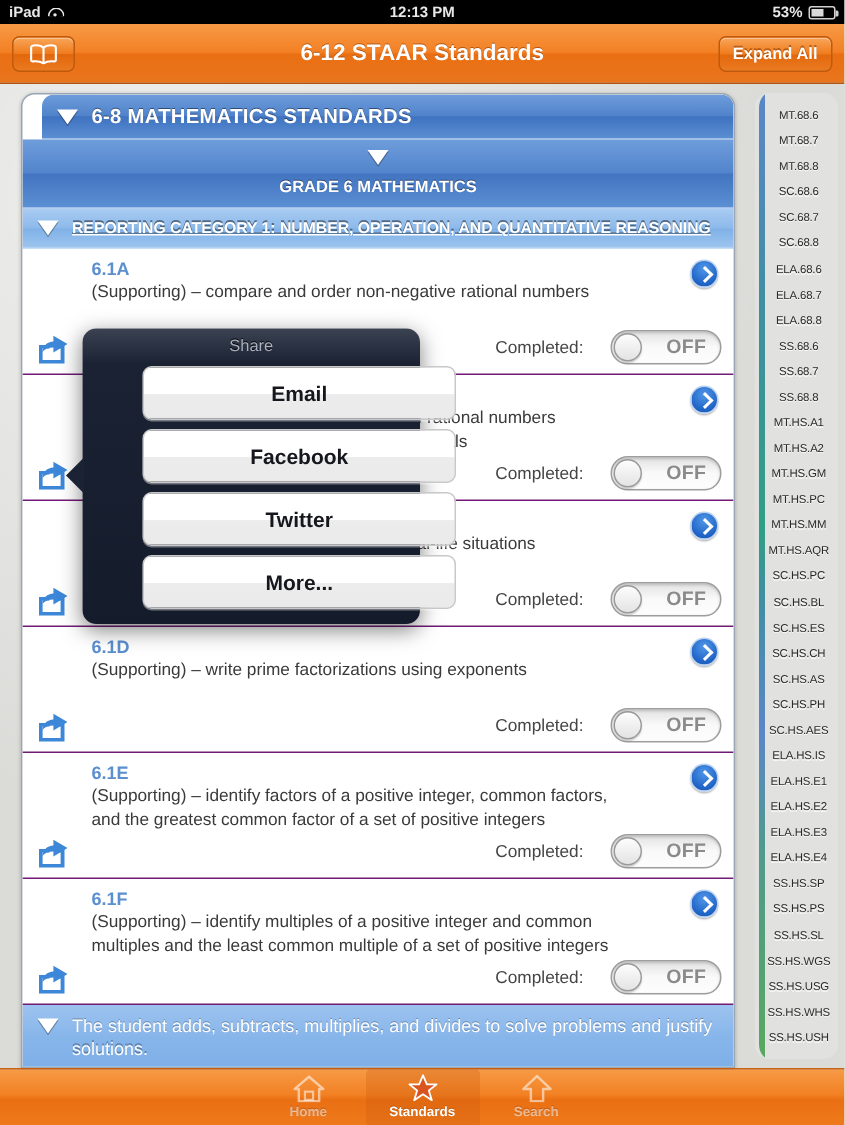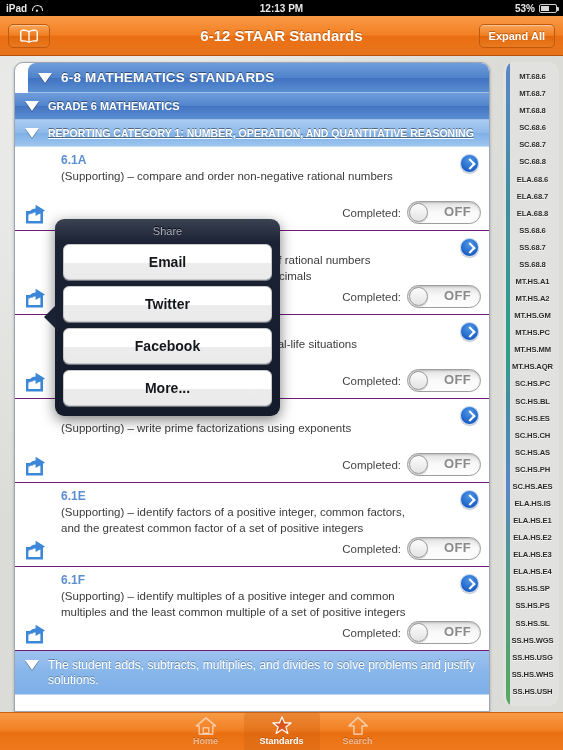--- a/index.html
+++ b/index.html
@@ -108,20 +108,21 @@
   }
   .lvl1 {
     font-size: 13.5px; letter-spacing: .2px;
     background: linear-gradient(to bottom, #6f9ddb 0%, #4f82cb 50%, #3f72c0 51%, #5a8ed2 100%);
     border-radius: 8px 8px 0 0;
     margin-left: 13px;
   }
   .lvl2 {
     font-size: 11px;
     background: linear-gradient(to bottom, #6f9ddb 0%, #5184cc 50%, #4274c1 51%, #5b8fd3 100%);
+    flex-direction: column;
   }
   .lvl3 {
     font-size: 10.5px;
     background: linear-gradient(to bottom, #a9ccf2 0%, #8db9ea 50%, #7fb0e7 51%, #9cc5ef 100%);
     color: #fff;
     text-decoration: underline;
   }
   .lvl4 {
     font-size: 12px; font-weight: normal;
     background: linear-gradient(to bottom, #9dc3ef 0%, #86b5ea 52%, #7eafe7 100%);
@@ -158,21 +159,21 @@
     width: 6px; height: 6px;
     border-right: 2px solid #fff; border-top: 2px solid #fff;
     transform: rotate(45deg);
   }
   .share-ico {
     position: absolute; left: 8px; bottom: 6px; width: 24px; height: 20px;
     cursor: pointer;
   }
   .togwrap {
     position: absolute; right: 8px; bottom: 6px;
-    display: flex; align-items: center; gap: 6px;
+    display: flex; align-items: center; gap: 18px;
   }
   .tog-label { font-size: 11.5px; color: #454545; }
   .toggle {
     width: 74px; height: 23px; border-radius: 12px;
     background: linear-gradient(to bottom, #e2e2e2, #f9f9f9 48%, #fdfdfd);
     border: 1px solid #9d9d9d;
     position: relative; cursor: pointer;
     box-shadow: inset 0 1px 2px rgba(0,0,0,.18);
   }
   .toggle .knob {
@@ -198,21 +199,21 @@
     padding: 6px 0 6px 0;
     overflow: hidden;
   }
   .index::before {
     content: ""; position: absolute; left: 0; top: 0; bottom: 0; width: 4px;
     border-radius: 10px 0 0 10px;
     background: linear-gradient(to bottom, #5b86c8 0%, #3f8fa0 22%, #2f9f86 45%,
                                  #3f8fa0 52%, #5b86c8 66%, #4f9a8e 78%, #58a85f 100%);
   }
   .idx-item {
-    font-size: 7.6px; font-weight: bold; color: #2a2a2a;
+    font-size: 7.6px; font-weight: normal; color: #2a2a2a;
     text-align: center; padding: 0 2px;
     flex: 1 1 0; display: flex; align-items: center; justify-content: center;
     cursor: pointer; letter-spacing: -.1px;
     text-shadow: 0 1px 0 rgba(255,255,255,.8);
   }
 
   
   .popover {
     position: absolute; left: 55px; top: 163px; width: 225px;
     background: linear-gradient(to bottom, #3b4252 0%, #1b2233 12%, #141b2b 100%);
@@ -224,20 +225,21 @@
     text-align: center; color: #aab0bd; font-size: 11px;
     padding: 6px 0 7px; text-shadow: 0 -1px 0 #000;
   }
   .pop-btn {
     display: block; width: 100%;
     background: linear-gradient(to bottom, #ffffff 0%, #ffffff 52%, #ececec 53%, #eaeaea 100%);
     border: 1px solid #c8c8c8; border-radius: 6px;
     color: #15171c; font-size: 14px; font-weight: bold;
     padding: 9px 0; margin-bottom: 6px; text-align: center; cursor: pointer;
     box-shadow: 0 1px 0 rgba(255,255,255,.4);
+    margin-left: 32px;
   }
   .pop-btn:last-child { margin-bottom: 0; }
   .pop-arrow {
     position: absolute; left: -11px; top: 86px;
     width: 0; height: 0;
     border-top: 12px solid transparent; border-bottom: 12px solid transparent;
     border-right: 12px solid #1b2233;
   }
 
   
@@ -453,22 +455,22 @@
         <div class="idx-item">SS.HS.WGS</div>
         <div class="idx-item">SS.HS.USG</div>
         <div class="idx-item">SS.HS.WHS</div>
         <div class="idx-item">SS.HS.USH</div>
       </div>
 
     <div class="popover">
       <div class="pop-arrow"></div>
       <div class="pop-title">Share</div>
       <button class="pop-btn">Email</button>
+      <button class="pop-btn">Facebook</button>
       <button class="pop-btn">Twitter</button>
-      <button class="pop-btn">Facebook</button>
       <button class="pop-btn">More...</button>
     </div>
   </div>
 
   <div class="tabbar" id="tabbar">
       <div class="tab">
         <span>
           <svg width="22" height="19" viewBox="0 0 24 21">
             <path d="M12 2 1.5 11h3V20h15v-9h3z" fill="none" stroke="currentColor" stroke-width="1.8" stroke-linejoin="round"></path>
             <rect x="9" y="13" width="6" height="6" fill="none" stroke="currentColor" stroke-width="1.6"></rect>

